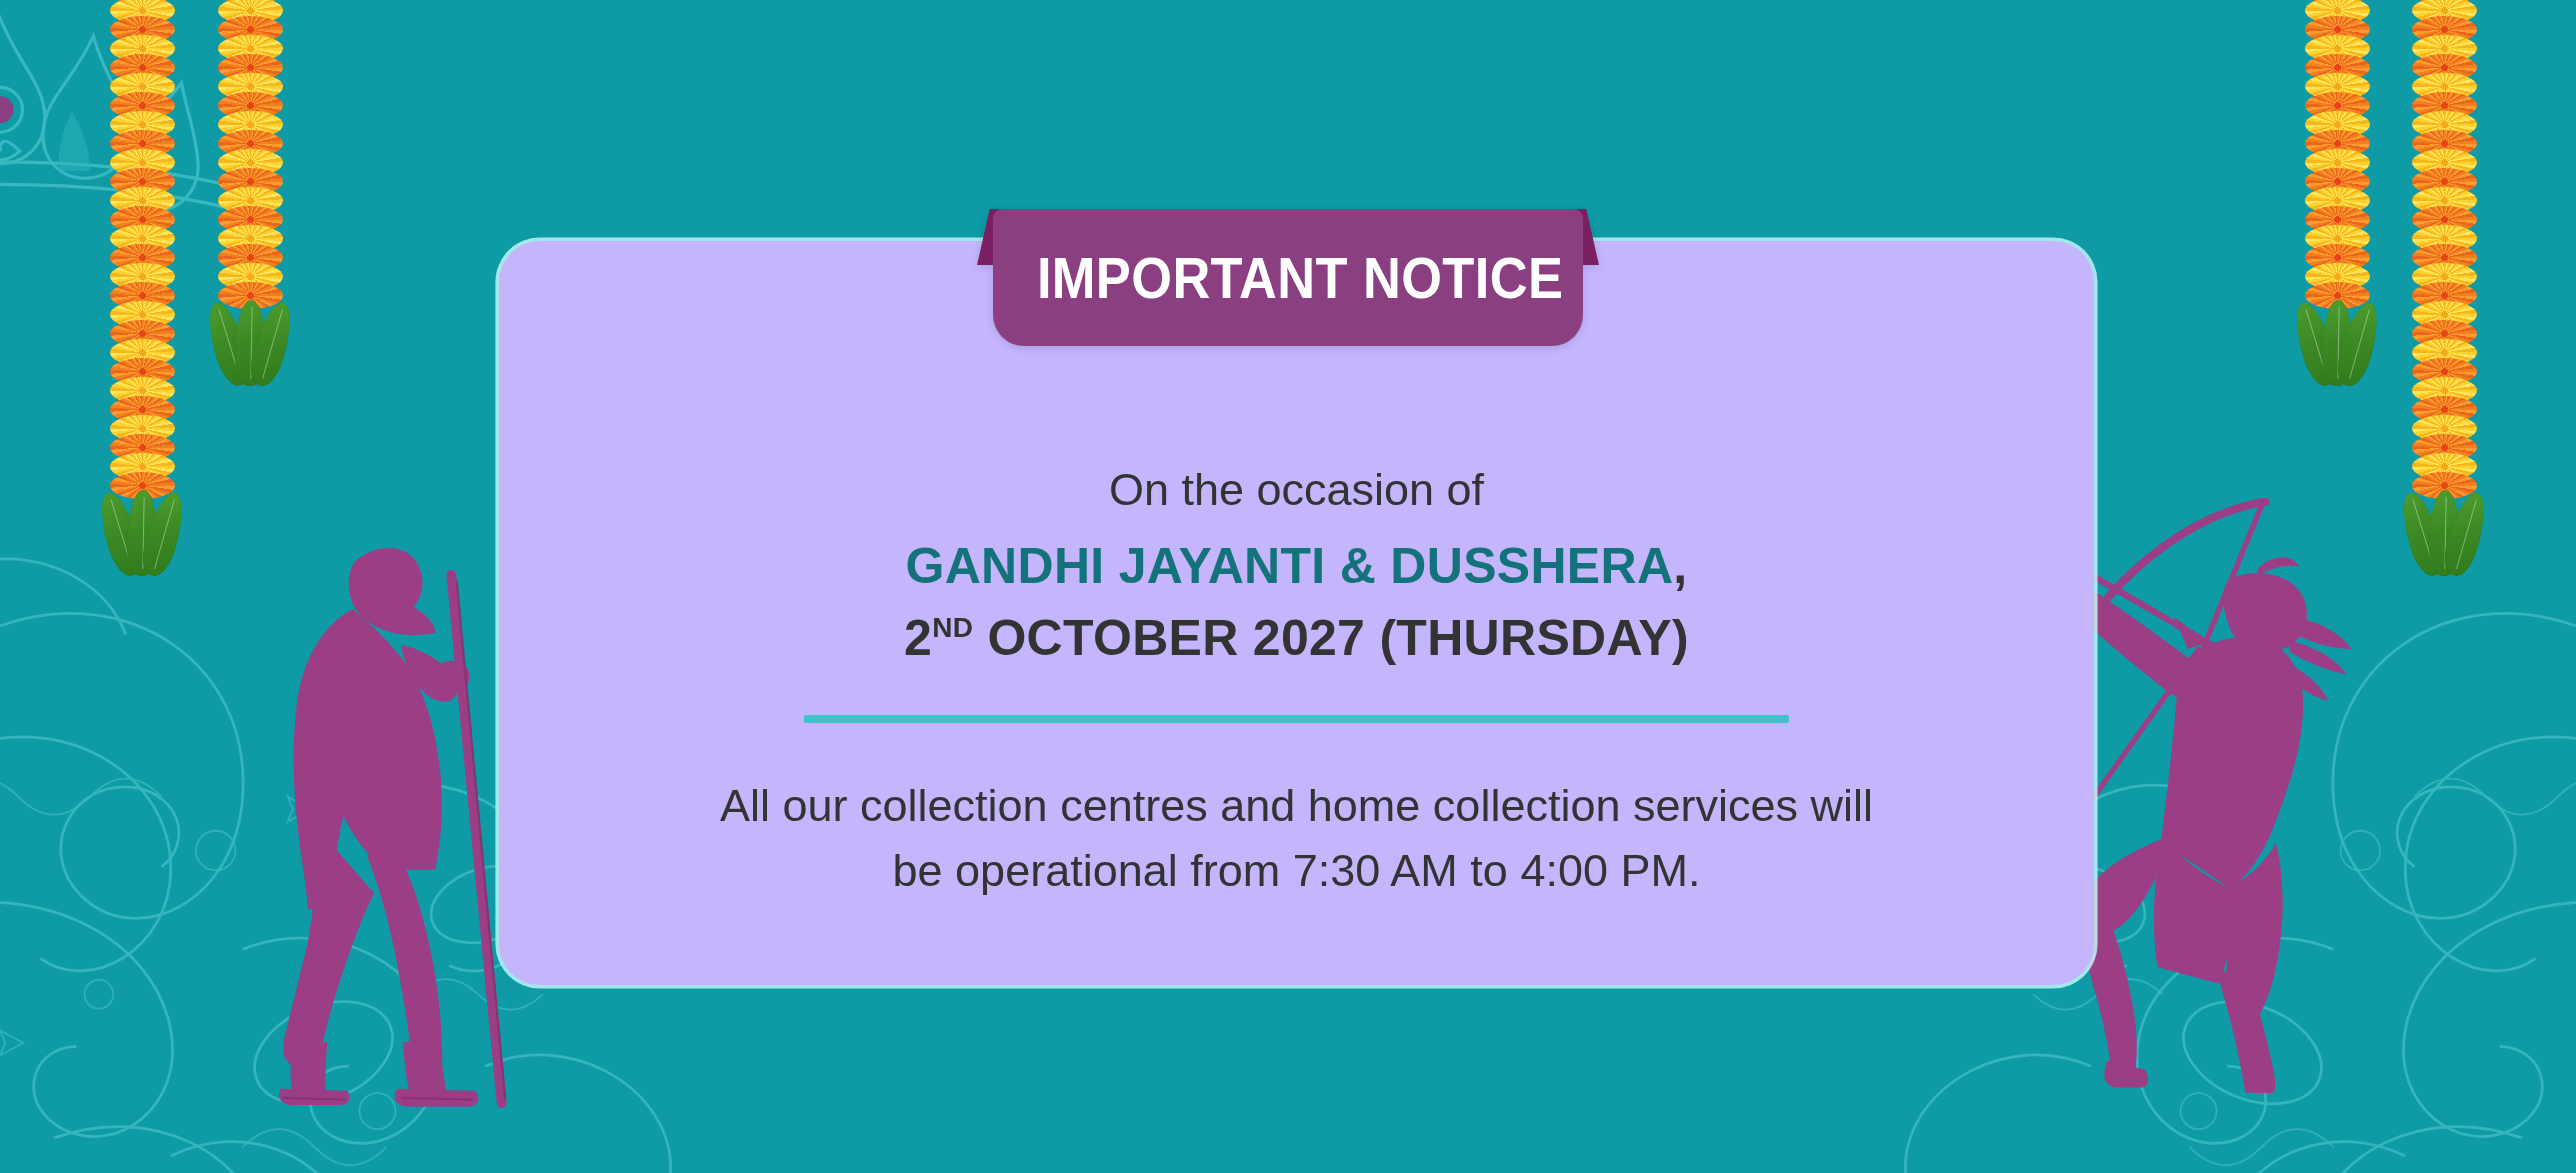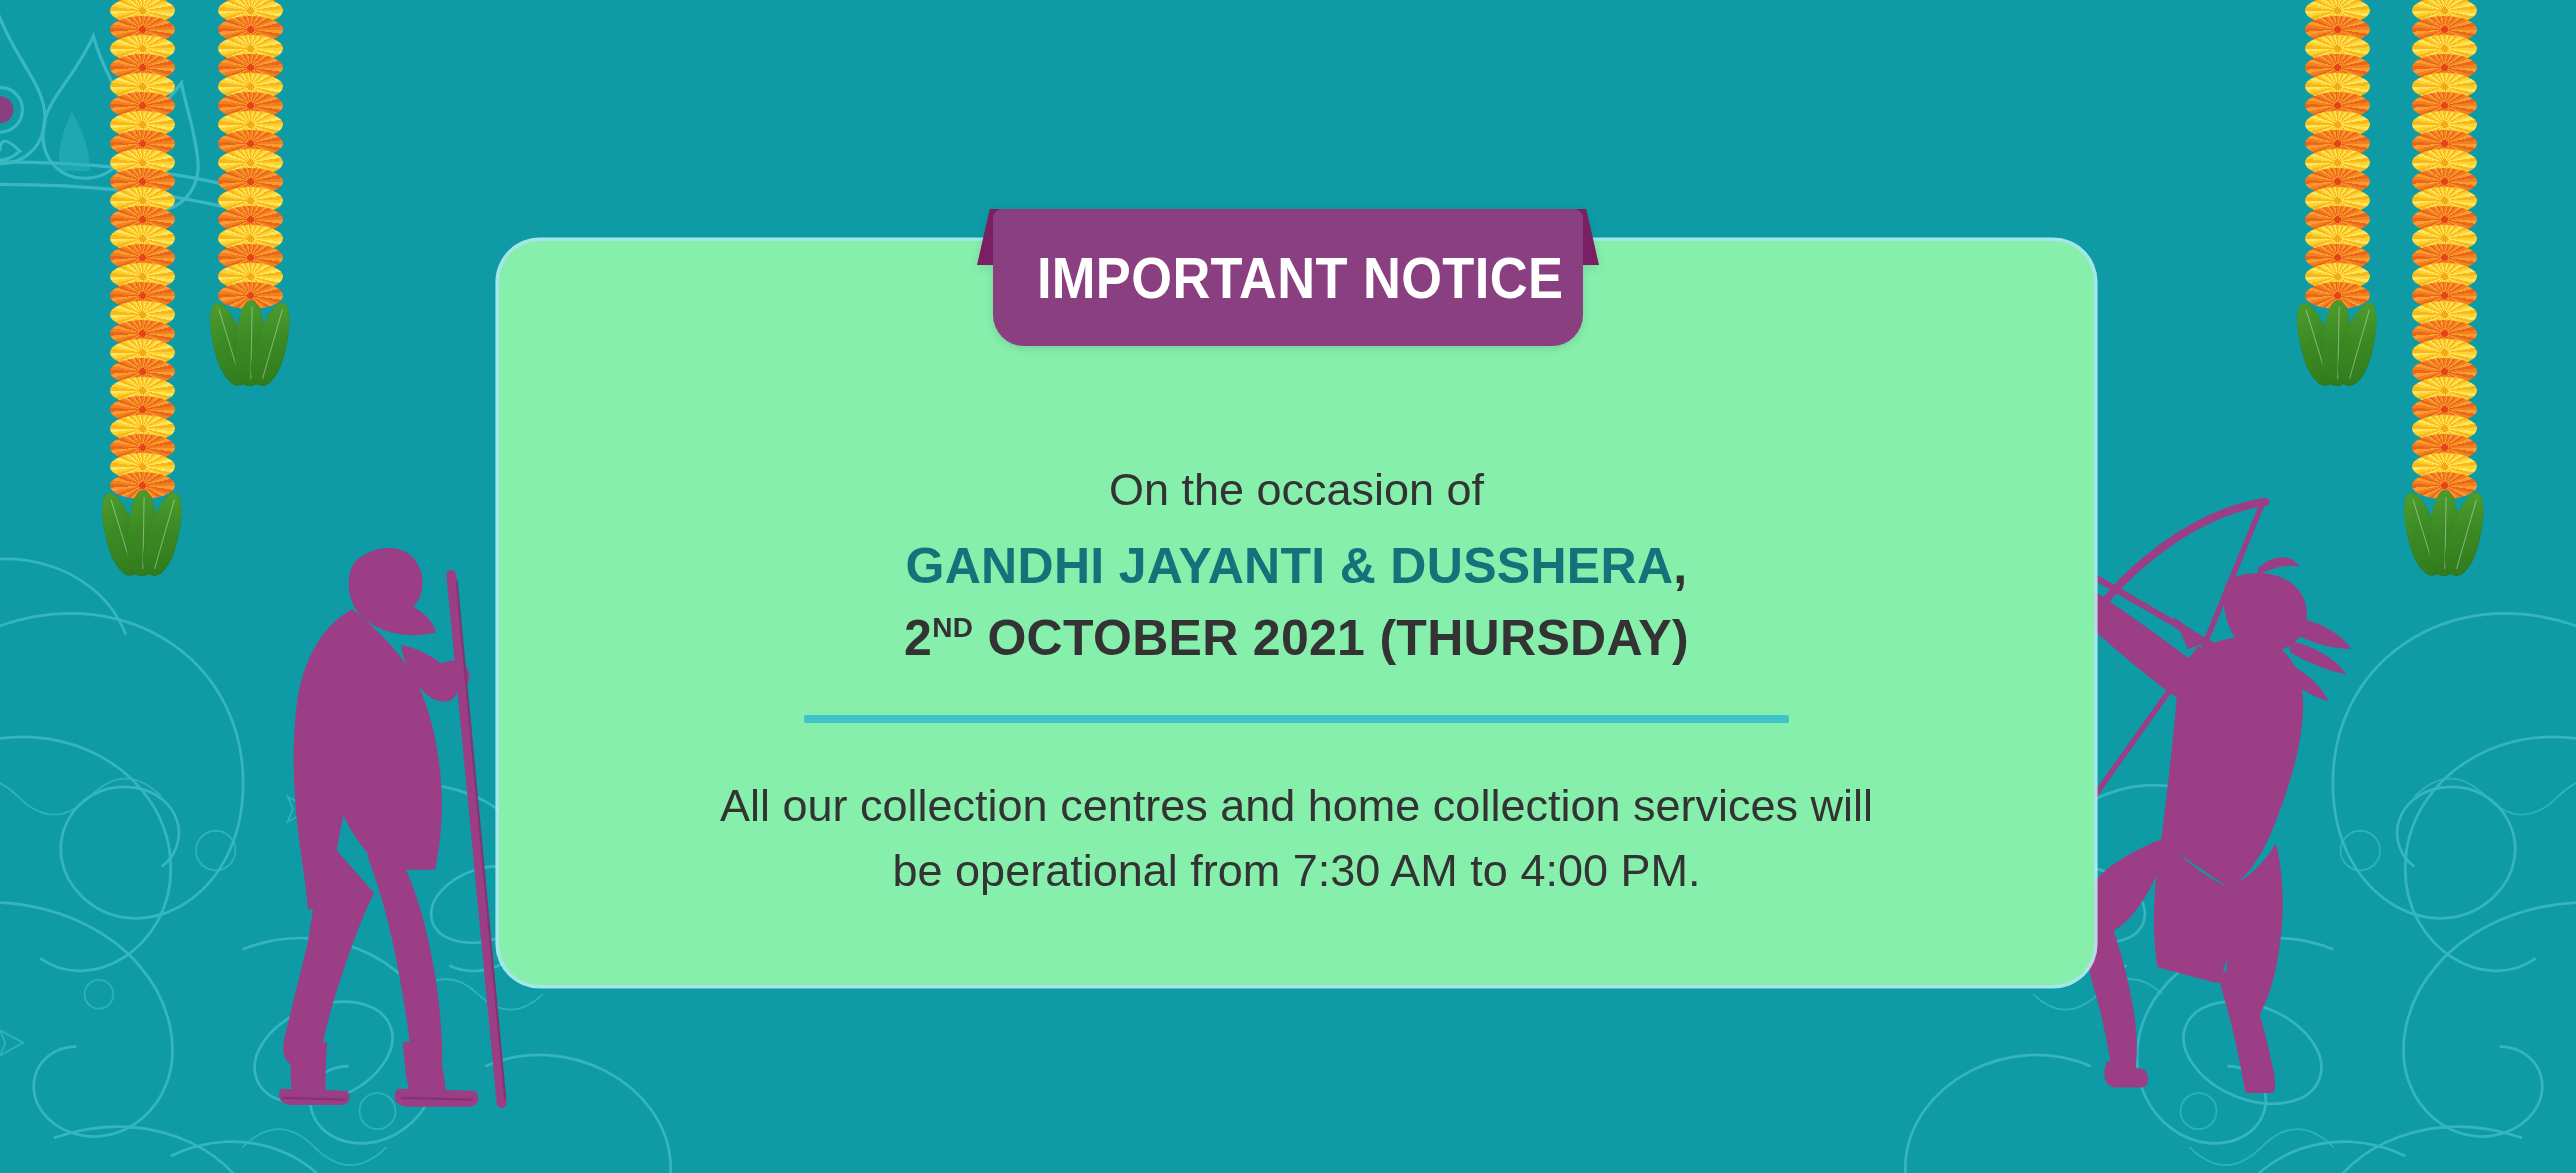--- a/index.html
+++ b/index.html
@@ -83,21 +83,21 @@
   
   .silhouette { position:absolute; pointer-events:none; }
   .sil-gandhi { left:266px; top:539px; width:297px; height:575px; }
   .sil-rama   { left:2017px; top:482px; width:360px; height:611px; }
 
   
   #notice-card {
     position:absolute;
     left:499px; top:241px;
     width:1595px; height:744px;
-    background:#86efac;
+    background:#c4b5fd;
     border-radius:41px;
     box-shadow:0 0 0 3.6px rgba(190,244,246,.85);
     z-index:6;
   }
 
   
   #ribbon-wrap {
     position:absolute;
     left:50%; top:209px;
     transform:translateX(-50%);
@@ -675,21 +675,21 @@
   
   <div id="notice-card">
     <div id="card-body">
       <div id="occasion-intro">On the occasion of</div>
 
       <div id="festival-line">
         <span>GANDHI JAYANTI &amp; DUSSHERA</span><span class="punct">,</span>
       </div>
 
       <div id="date-line">
-        <span>2</span><span class="ord">ND</span><span> OCTOBER 2021 (THURSDAY)</span>
+        <span>2</span><span class="ord">ND</span><span> OCTOBER 2027 (THURSDAY)</span>
       </div>
 
       <div id="divider"></div>
 
       <div id="hours-text">All our collection centres and home collection services will be operational from 7:30 AM to 4:00 PM.</div>
     </div>
   </div>
 
   
   <div id="ribbon-wrap">

